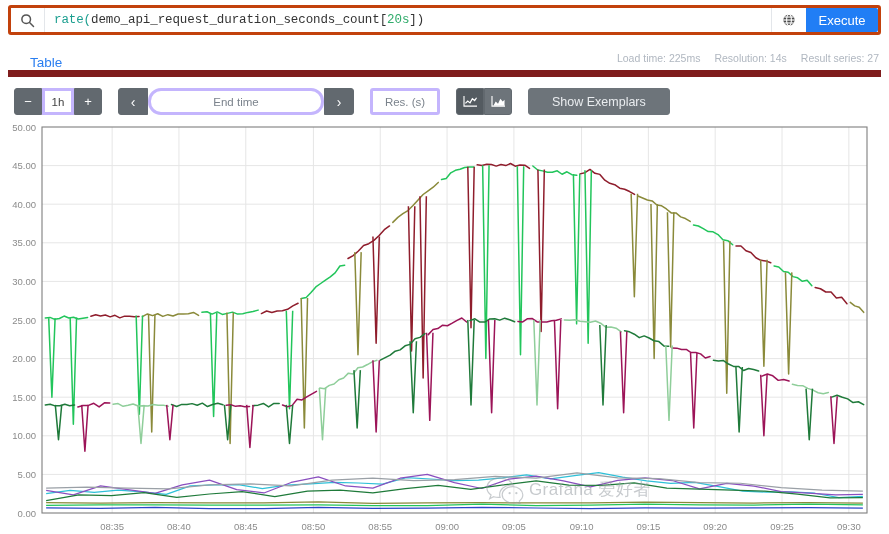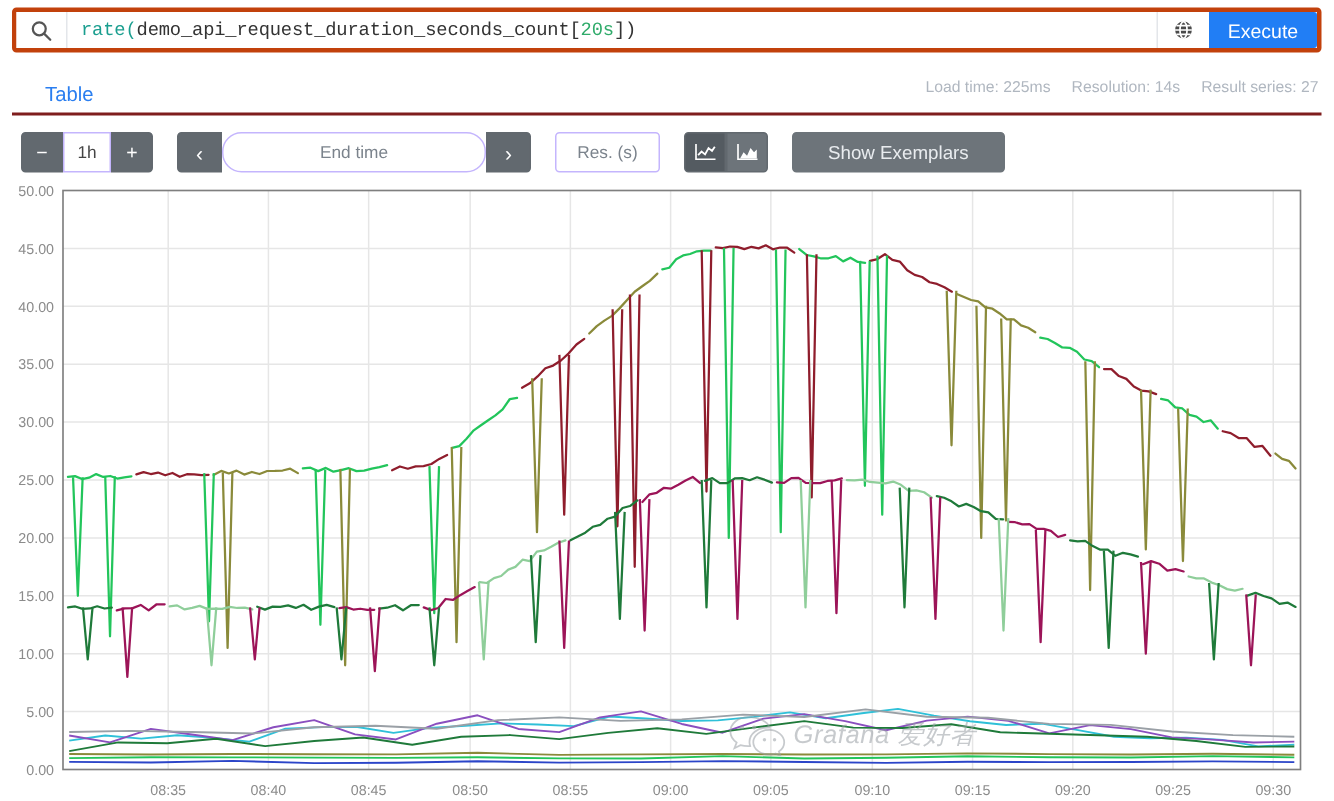--- a/index.html
+++ b/index.html
@@ -64,21 +64,21 @@
     border-top-right-radius: 2px;
     border-bottom-right-radius: 2px;
     cursor: pointer;
   }
 
   
   #tabbar {
     position: absolute;
     left: 8px; top: 41px;
     width: 873px; height: 36px;
-    border-bottom: 2px solid #7f1d1d;
+    border-bottom: 7px solid #7f1d1d;
     box-sizing: border-box;
   }
   .tab {
     position: absolute;
     top: 6px;
     height: 30px;
     padding: 0 14px;
     display: flex; align-items: center;
     font-size: 13.5px;
     box-sizing: border-box;
@@ -115,21 +115,21 @@
     background: #62696f;
     color: #fff;
     border: 1px solid #62696f;
     display: flex; align-items: center; justify-content: center;
     font-size: 13px;
     box-sizing: border-box;
     cursor: pointer;
   }
   .inp {
     background: #fff;
-    border: 1px solid #c4b5fd;
+    border: 3px solid #c4b5fd;
     display: flex; align-items: center; justify-content: center;
     color: #7b838c;
     font-size: 11.5px;
     box-sizing: border-box;
     text-align: center;
   }
   #range-minus { width: 28px; border-radius: 3px 0 0 3px; }
   #range-input { width: 32px; color: #444; }
   #range-plus  { width: 28px; border-radius: 0 3px 3px 0; }
   #time-prev { width: 30px; border-radius: 3px 0 0 3px; font-size: 14px; }
@@ -175,21 +175,20 @@
     display: flex; align-items: center;
     gap: 3px;
     opacity: 0.55;
     pointer-events: none;
   }
   #watermark-text {
     font-size: 17px;
     color: #9aa0a6;
     letter-spacing: 0.4px;
     font-family: "Liberation Sans", sans-serif;
-    font-style: italic;
   }
 </style>
 </head>
 <body>
 
 <div id="query-bar">
   <div id="search-icon-box">
     <svg width="15" height="15" viewBox="0 0 16 16" fill="none" stroke="#555" stroke-width="1.6">
       <circle cx="6.6" cy="6.6" r="4.6"></circle>
       <line x1="10.2" y1="10.2" x2="14.4" y2="14.4" stroke-linecap="round"></line>

